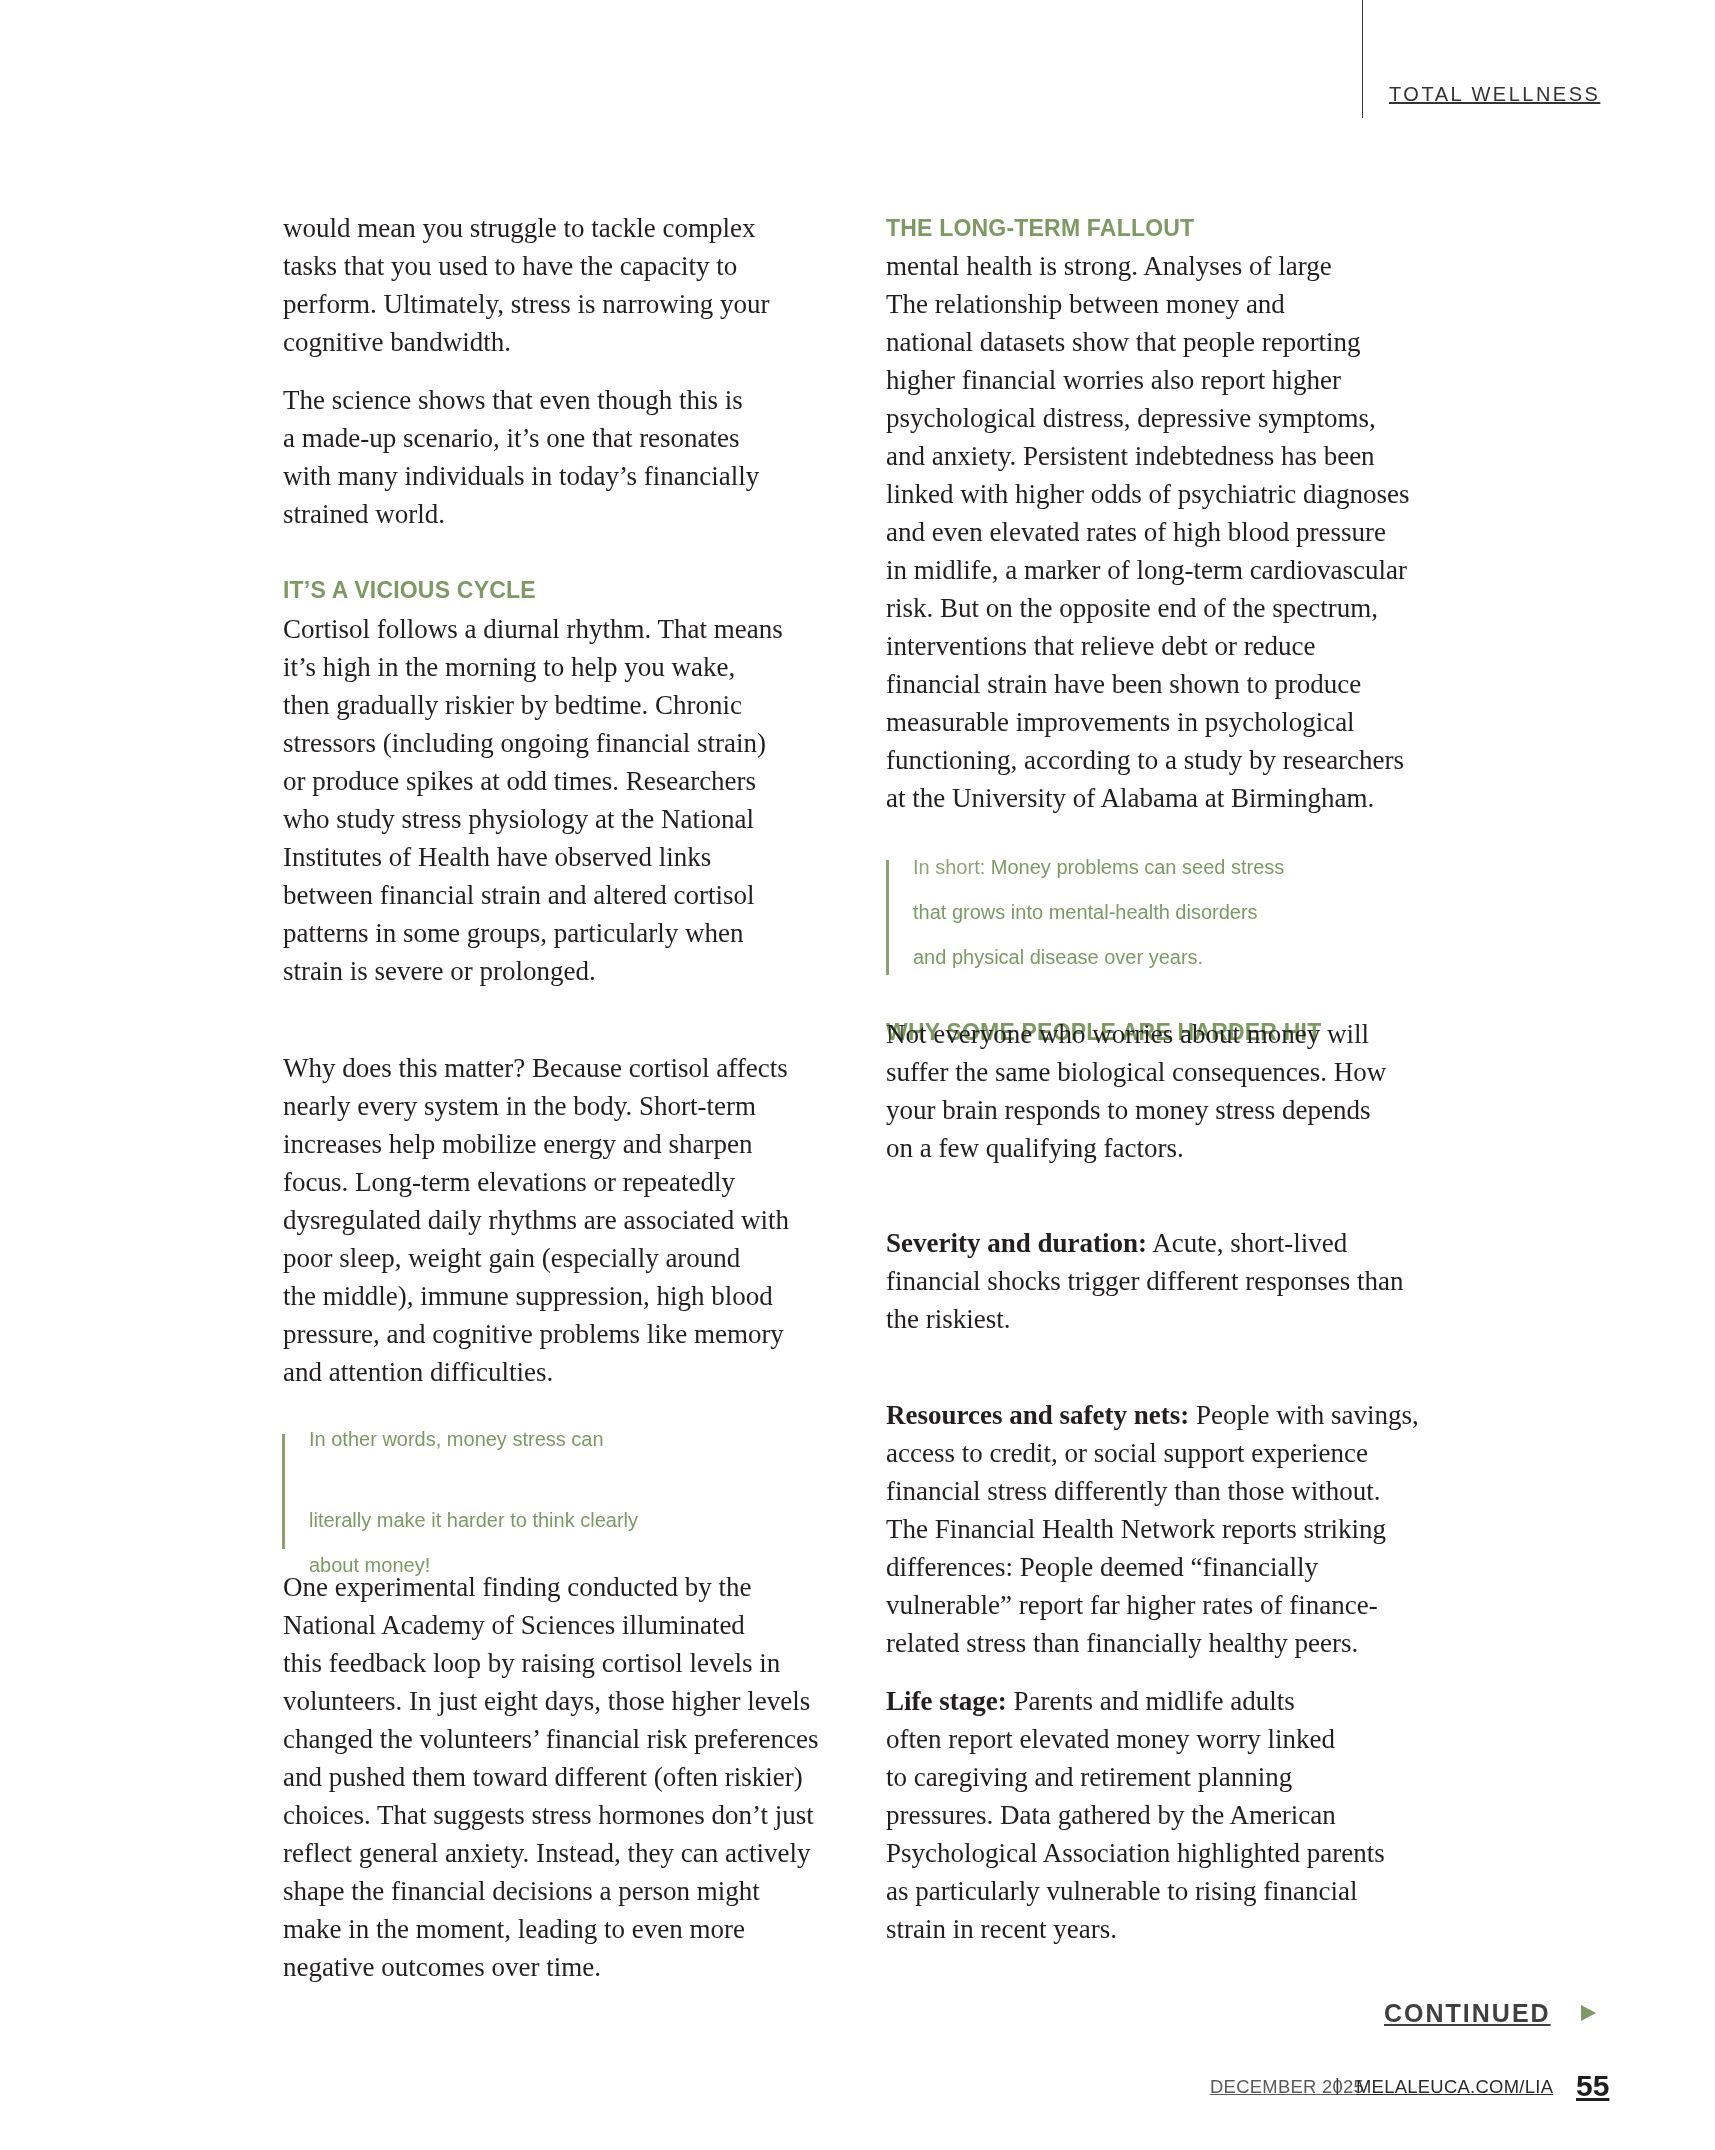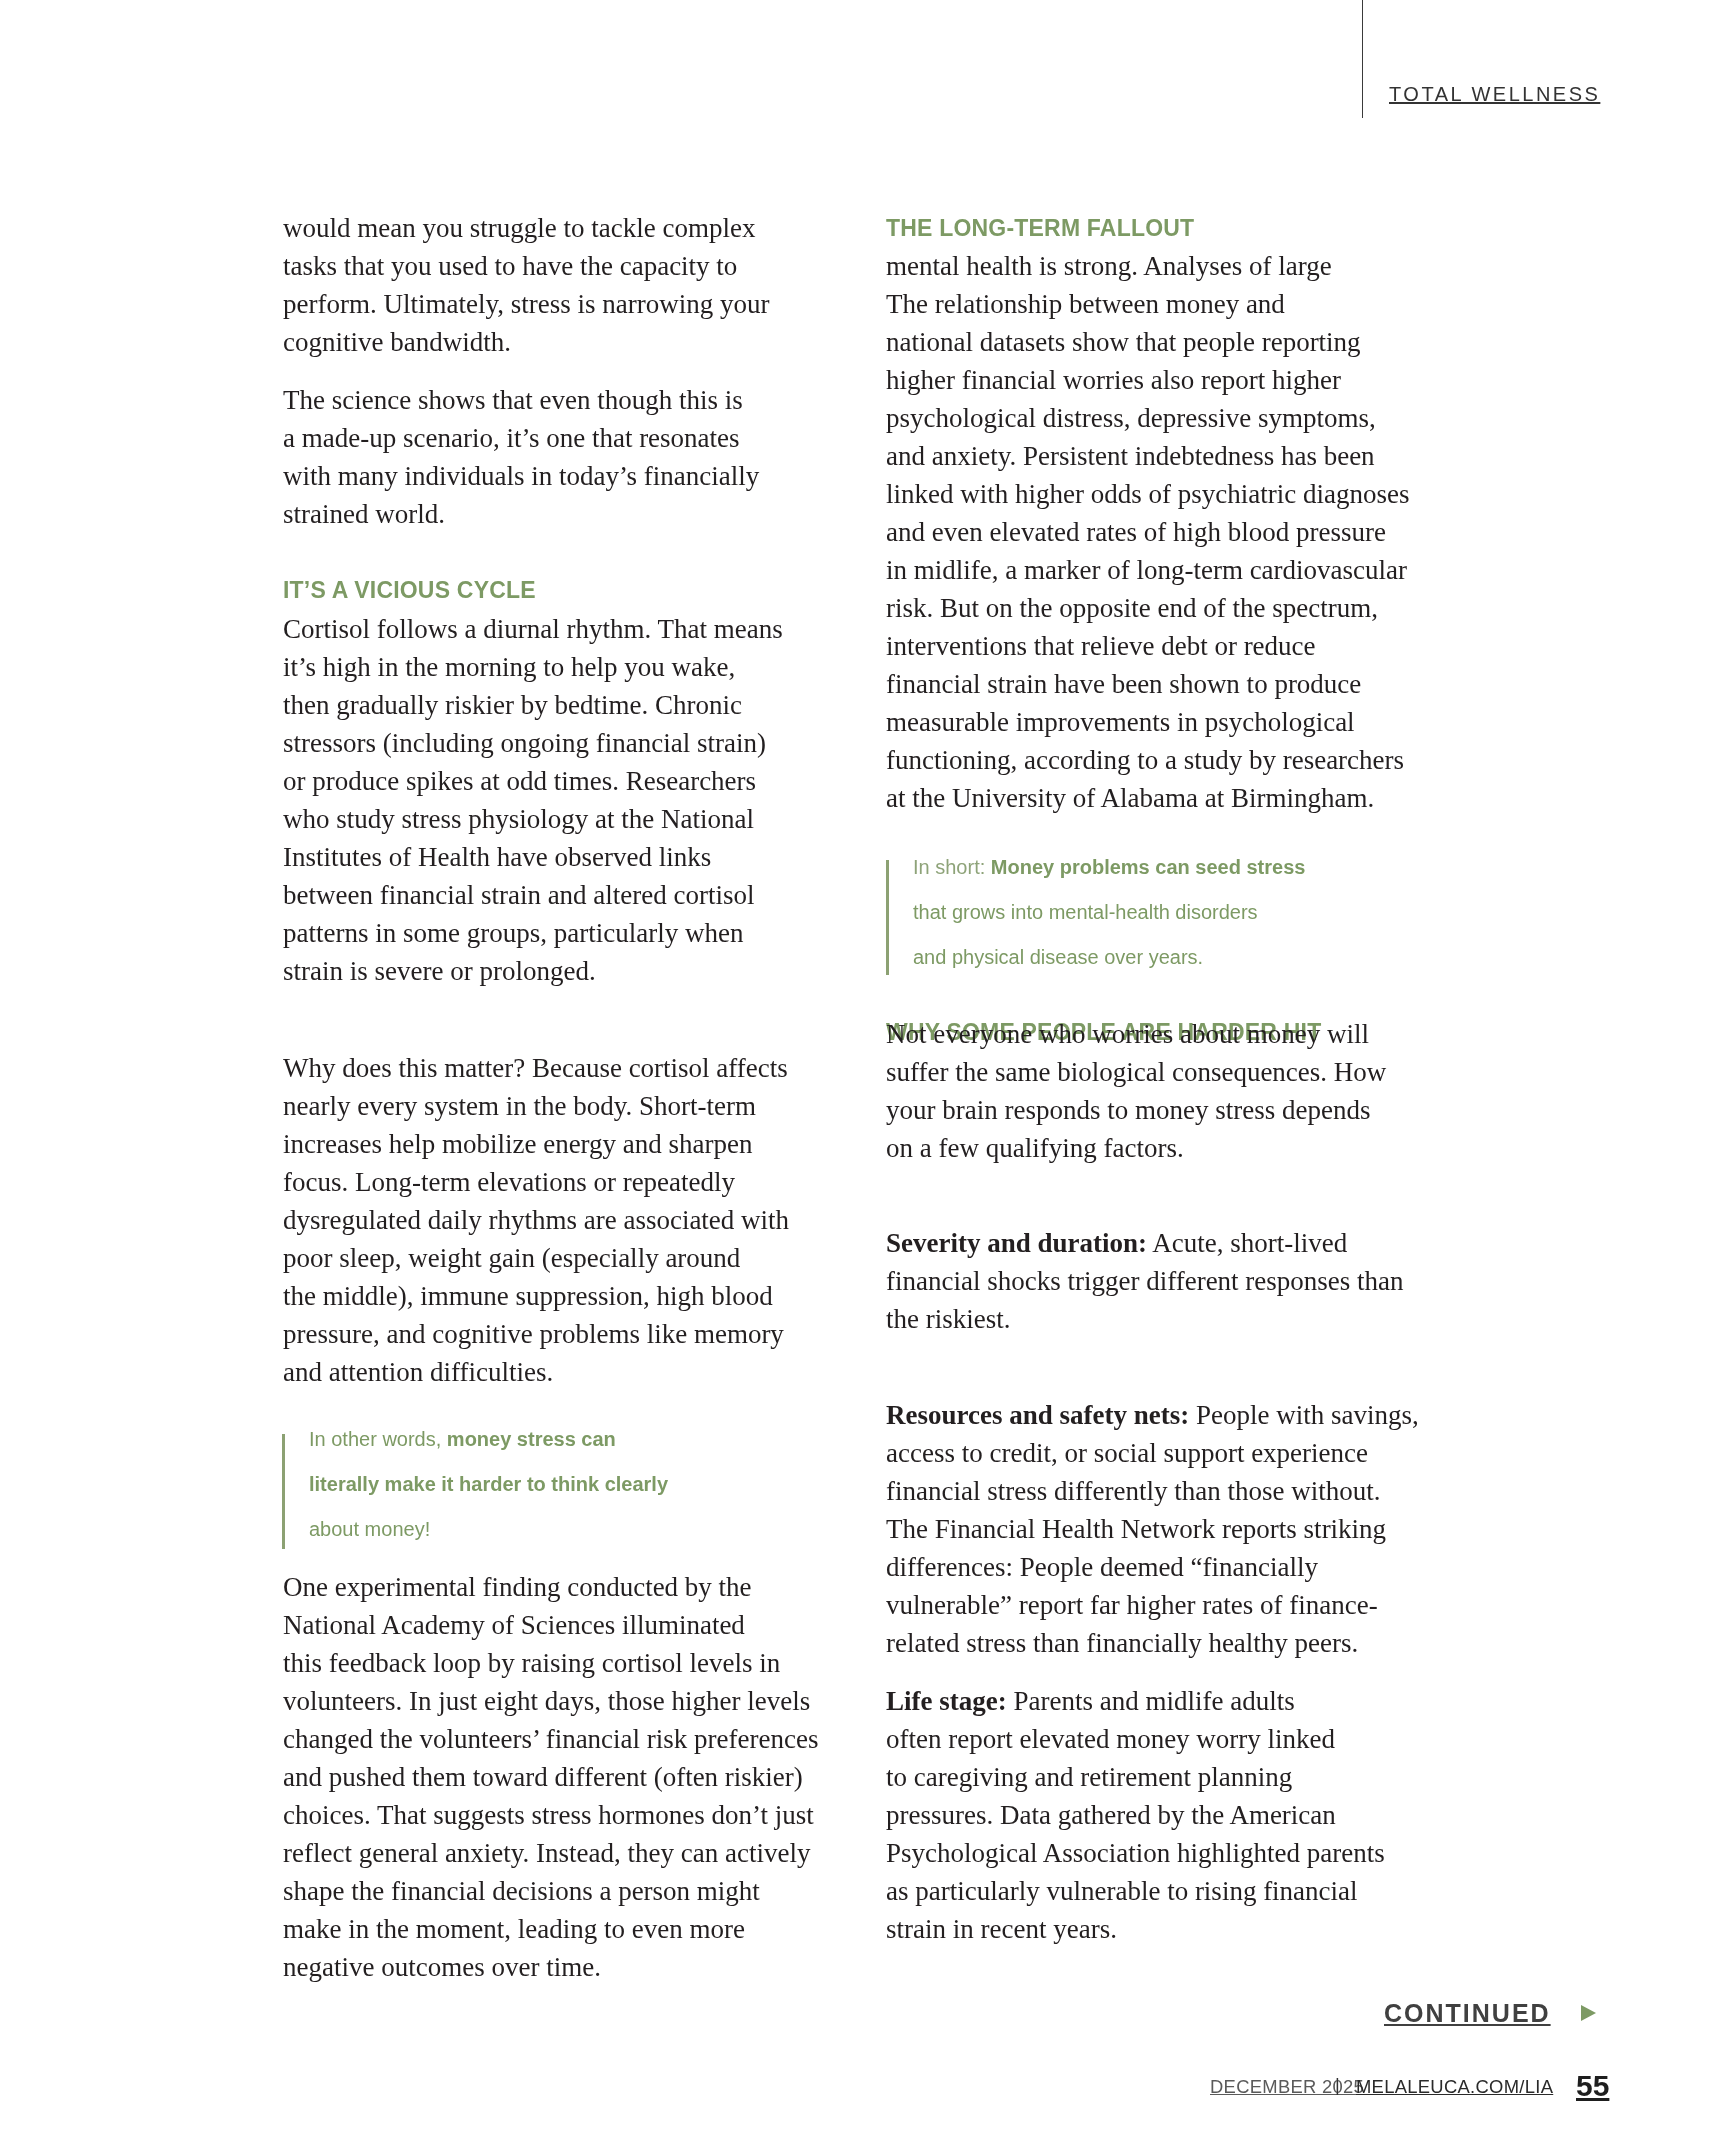--- a/index.html
+++ b/index.html
@@ -12,21 +12,21 @@
   .col-right { left: 886px; }
   .para { position: absolute; left: 0; font-family: "Liberation Serif", serif; font-size: 27px; color: #231f20; line-height: 38px; }
   .para .ln { display: block; white-space: nowrap; height: 38px; }
   .para b { font-weight: bold; }
   .heading { position: absolute; left: 0; font-family: "Liberation Sans", sans-serif; font-weight: bold; font-size: 23px; color: #7d9a64; line-height: 38px; white-space: nowrap; letter-spacing: 0.2px; }
   .quote-bar { position: absolute; width: 3.4px; background: #8ca173; }
   .quote { position: absolute; font-family: "Liberation Sans", sans-serif; font-size: 20px; color: #7d9a64; line-height: 45px; }
   .quote .ln { display: block; white-space: nowrap; height: 45px; }
   .quote .med { font-weight: normal; }
   .quote .reg { font-weight: normal; color: #8ea379; }
-  .quote .bold { font-weight: bold; }
+  .quote .bold { font-weight: normal; margin-top: 36px; }
   .continued { left: 1384px; top: 1998px; font-family: "Liberation Sans", sans-serif; font-weight: bold; font-size: 25px; letter-spacing: 2px; color: #404040; line-height: 31px; white-space: nowrap; }
   .continued-arrow { left: 1581px; top: 2005px; width: 0; height: 0; border-top: 8.2px solid transparent; border-bottom: 8.2px solid transparent; border-left: 15px solid #7d9a64; }
   .footer { top: 2071px; font-family: "Liberation Sans", sans-serif; line-height: 27px; white-space: nowrap; }
   .footer-date { left: 1178px; font-size: 18.4px; color: #5a5a5a; letter-spacing: 0.3px; top: 2073px; margin-left: 32px; }
   .footer-sep { left: 1335px; font-size: 18.4px; color: #333; top: 2071px; }
   .footer-site { left: 1356px; font-size: 18.4px; color: #2a2a2a; letter-spacing: 0.3px; top: 2073px; }
   .footer-page { left: 1576px; font-size: 30px; font-weight: bold; color: #1e1e1e; top: 2069px; line-height: 33px; }
 </style>
 </head>
 <body>

